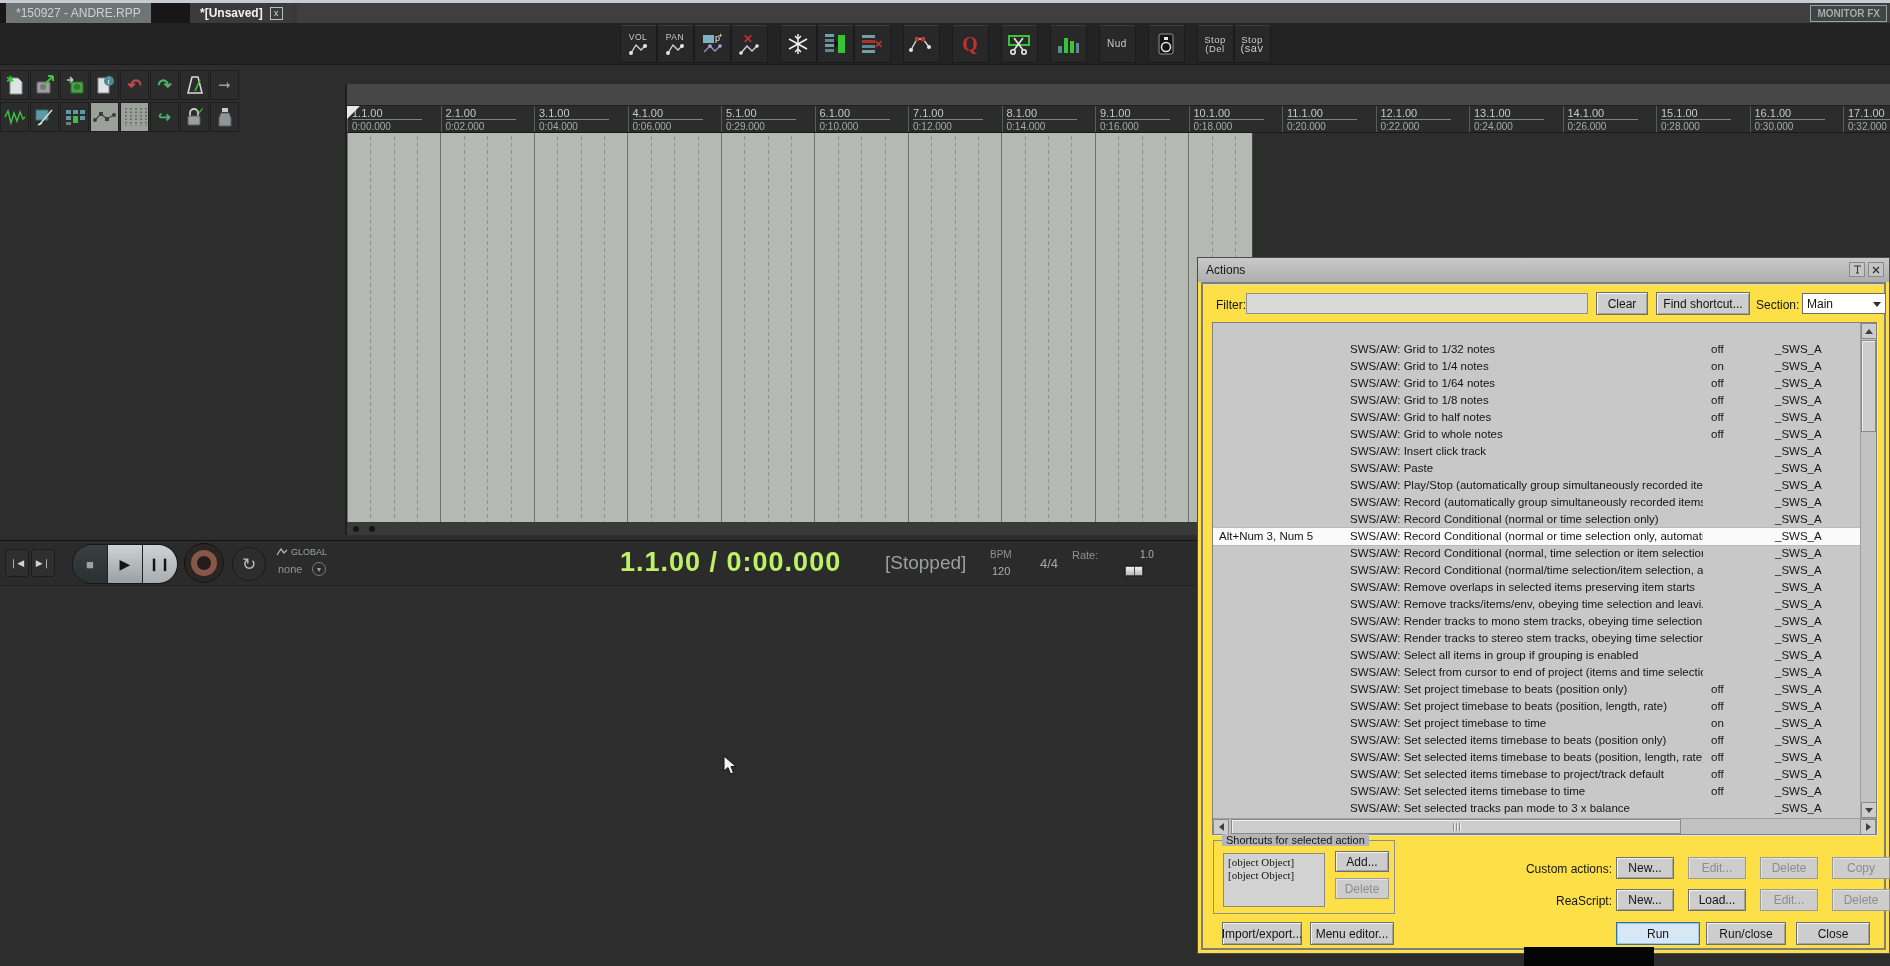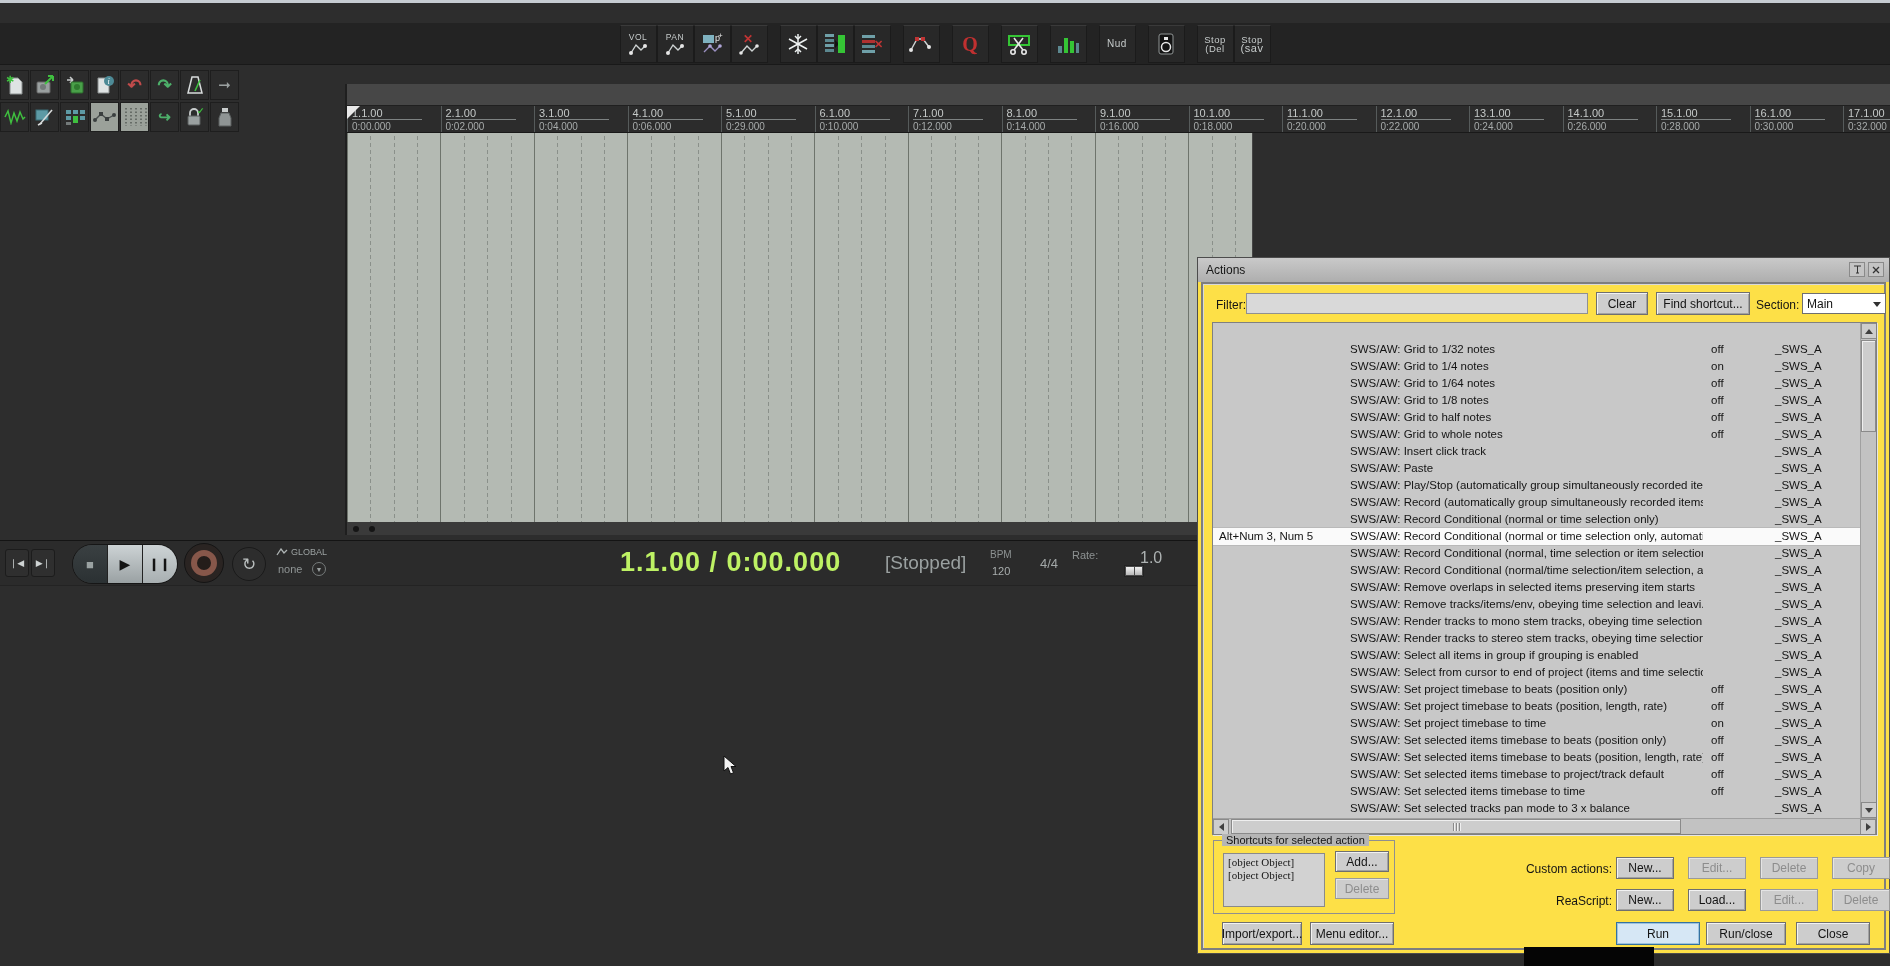--- a/index.html
+++ b/index.html
@@ -80,21 +80,21 @@
   .genv { position:absolute; left:276px; top:6px; font-size:9px; color:#9ca2a2; display:flex; align-items:center; gap:3px; }
   .gnone { position:absolute; left:278px; top:22px; font-size:11px; color:#8f9494; }
   .gdrop { position:absolute; left:312px; top:21px; width:14px; height:14px; border-radius:50%;
            border:1px solid #777c7c; color:#9ca2a2; font-size:7px; display:flex; align-items:center; justify-content:center; }
   .pos  { position:absolute; left:620px; top:6px; font-size:27px; font-weight:bold; color:#bef264; letter-spacing:1px; }
   .stat { position:absolute; left:885px; top:11px; font-size:19px; color:#9aa0a0; }
   .bpml { position:absolute; left:990px; top:8px;  font-size:10px; color:#8d9292; }
   .bpmv { position:absolute; left:992px; top:24px; font-size:11px; color:#a9aeae; }
   .tsig { position:absolute; left:1040px; top:15px; font-size:13px; color:#a3a8a8; }
   .ratel{ position:absolute; left:1072px; top:8px;  font-size:11px; color:#8d9292; }
-  .ratev{ position:absolute; left:1140px; top:8px;  font-size:16px; color:#adb2b2; }
+  .ratev{ position:absolute; left:1140px; top:8px;  font-size:10px; color:#adb2b2; }
   .rslider { position:absolute; left:1124px; top:24px; width:20px; height:12px; background:#4a4a4a;
              border:1px solid #222; display:flex; gap:1px; padding:1px; }
   .rslider i { flex:1; background:linear-gradient(#f2f2f2,#b8b8b8); }
 
   
   .dlg { position:absolute; left:1197px; top:257px; width:693px; height:697px; background:#fde047;
          border:1px solid #4c4c4c; z-index:10; font-size:12px; color:#141414; }
   .dtitle { position:absolute; left:0; top:0; width:100%; height:24px;
             background:linear-gradient(#c9c9c9,#aeaeae); display:flex; align-items:center; padding:0 8px; }
   .dtitle .t { font-size:12px; color:#161616; }
@@ -161,20 +161,30 @@
   .cursor { position:absolute; left:723px; top:755px; z-index:20; }
 
   svg { display:block; }
 </style>
 </head>
 <body>
 
 <div id="screen">
 
   <div class="topline"></div>
+  <div class="topbar">
+    <div class="ptab t1">
+      <span>*150927 - ANDRE.RPP</span>
+    </div>
+    <div class="ptab t2">
+      <span>*[Unsaved]</span>
+      <span class="tabx">x</span>
+    </div>
+    <div class="monfx">MONITOR FX</div>
+  </div>
 
   <div class="maintb">
     <div class="tgrp">
       <div class="mbtn">
         <span class="mlab">VOL</span>
         <span>
             <svg width="20" height="13" viewBox="0 0 20 13">
               <polyline points="3,11 8,3 13,8 17,4" fill="none" stroke="#cfd4d4" stroke-width="1.4"></polyline>
               <circle cx="3" cy="11" r="2" fill="#e6e6e6"></circle>
               <circle cx="17" cy="4" r="2" fill="#e6e6e6"></circle>

